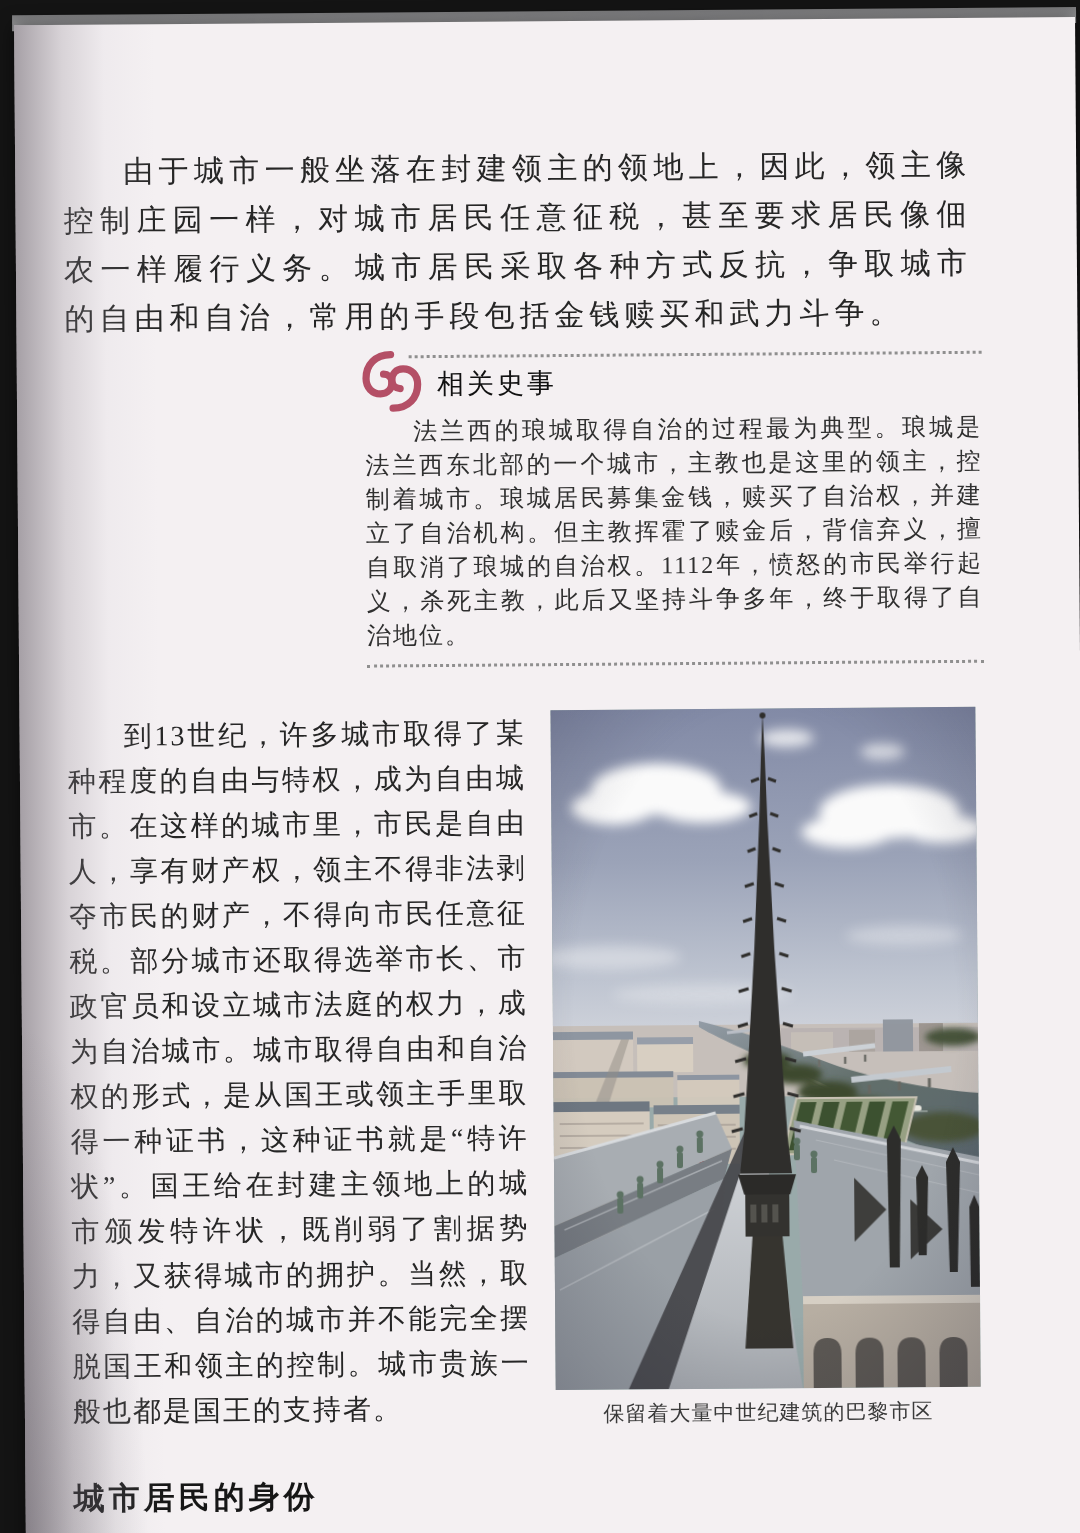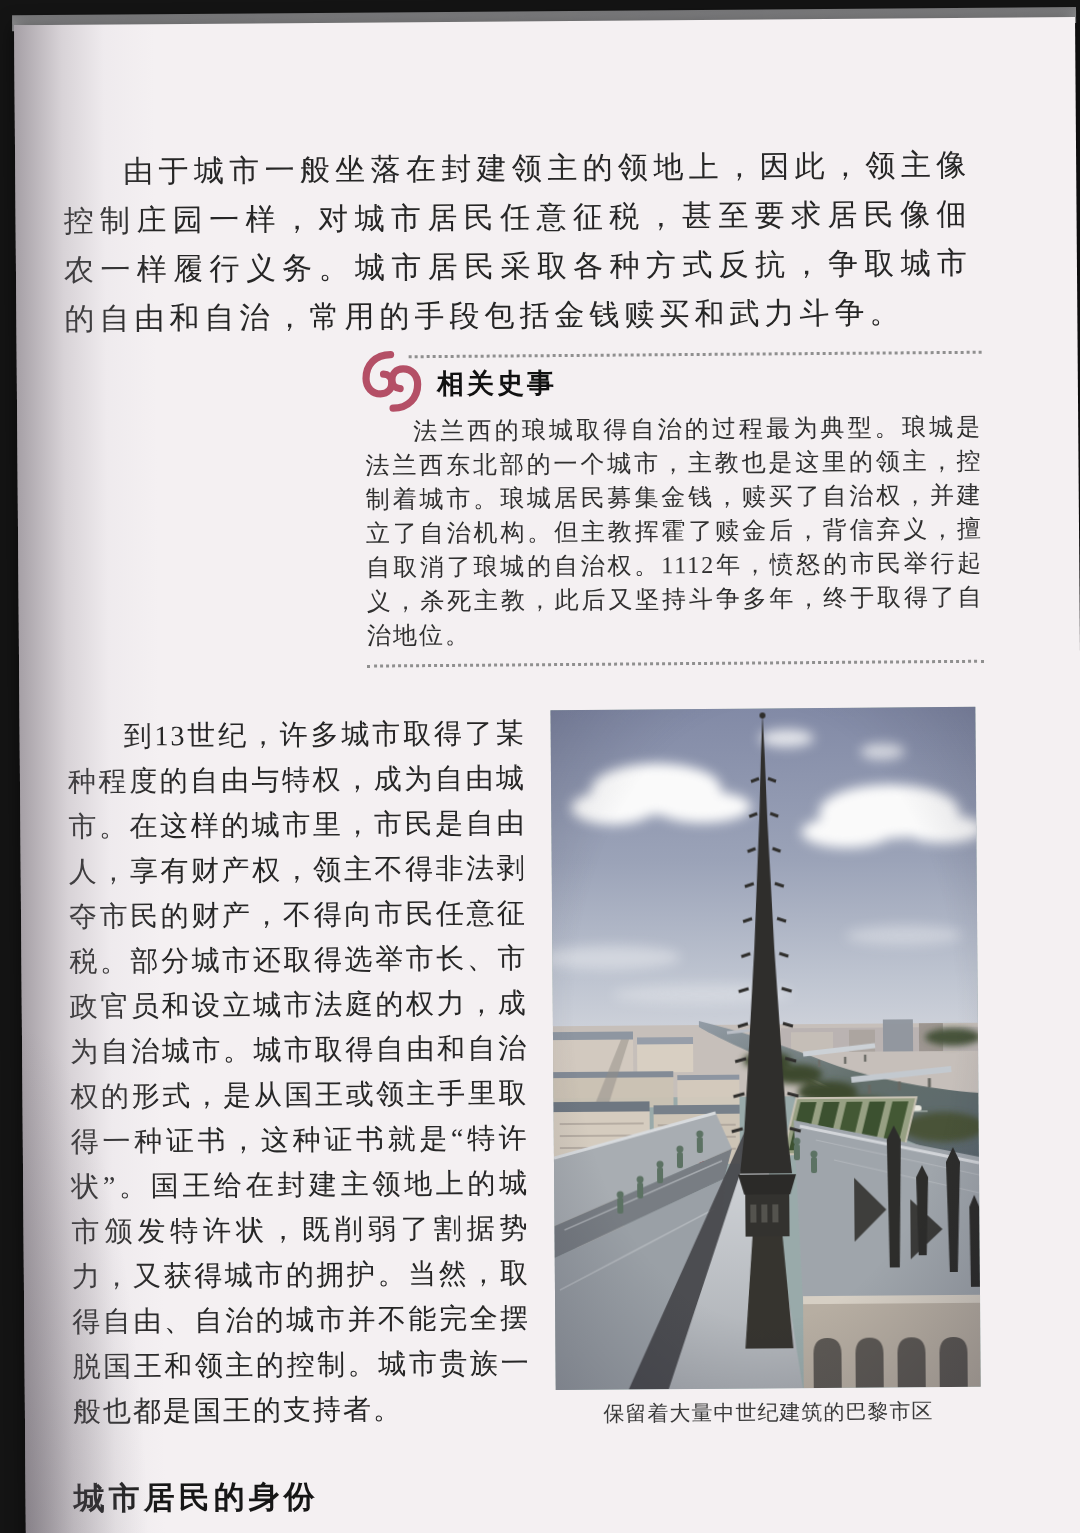--- a/index.html
+++ b/index.html
@@ -36,21 +36,21 @@
   }
 
   
   .rel-box{position:relative;margin:9px 0 0 300px;width:617px;padding:6px 0 10px;}
   .dots{border-top:3px dotted #8f8f8f;height:0;}
   .dots.top{margin-left:44px;}
   .rel-head{position:relative;height:48px;display:flex;align-items:center;padding-left:72px;margin-top:2px;}
   .rel-icon{position:absolute;left:-6px;top:-12px;width:66px;height:66px;}
   .rel-title{
     font-family:"Liberation Sans","DejaVu Sans",sans-serif;
-    font-weight:bold;font-size:27px;letter-spacing:3px;color:#111;
+    font-weight:normal;font-size:27px;letter-spacing:3px;color:#111;
   }
   .rel-body{
     font-size:24px;line-height:34px;letter-spacing:2px;
     text-align:justify;text-indent:2em;margin:6px 0 12px;color:#303030;
   }
 
   
   .two-col{display:flex;margin-top:34px;}
   .col-text{
     width:458px;margin-right:25px;

